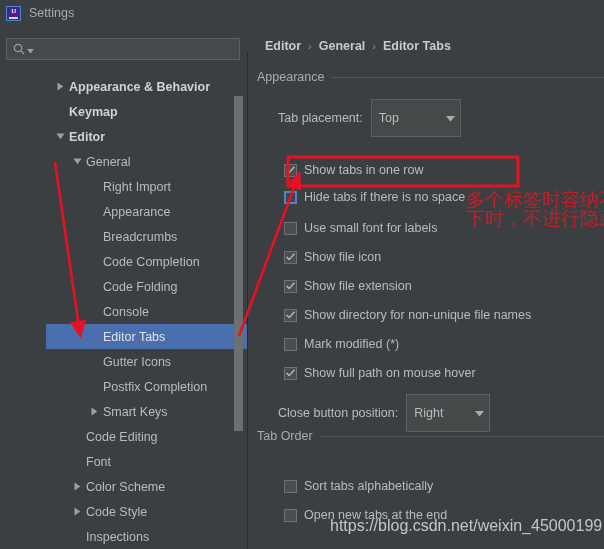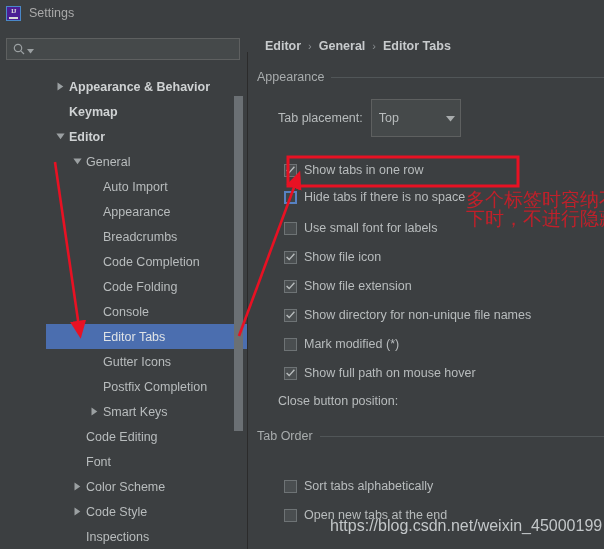--- a/index.html
+++ b/index.html
@@ -208,21 +208,21 @@
       <div class="row" style="padding-left: 25px;">
         <span class="tw">
           <svg width="9" height="7" viewBox="0 0 9 7">
             <polygon points="0.4,0.5 8.6,0.5 4.5,6.3" fill="#9ba0a2"></polygon>
           </svg>
         </span>
         <span class="lbl">General</span>
       </div>
       <div class="row" style="padding-left: 42px;">
         <span class="tw"></span>
-        <span class="lbl">Auto Import</span>
+        <span class="lbl">Right Import</span>
         <span class="copyicon"><svg width="11" height="11" viewBox="0 0 11 11">
             <rect x="3" y="0.5" width="7" height="7" fill="none" stroke="#8f9497" stroke-width="1"></rect>
             <rect x="0.5" y="3" width="7" height="7.5" fill="#3c3f41" stroke="#8f9497" stroke-width="1"></rect>
             <line x1="2.4" y1="5.3" x2="5.6" y2="5.3" stroke="#8f9497" stroke-width="1"></line>
             <line x1="2.4" y1="7.4" x2="5.6" y2="7.4" stroke="#8f9497" stroke-width="1"></line>
           </svg></span>
       </div>
       <div class="row" style="padding-left: 42px;">
         <span class="tw"></span>
         <span class="lbl">Appearance</span>
@@ -393,20 +393,28 @@
     <span class="cb">
       <svg width="9" height="8" viewBox="0 0 9 8">
           <polyline points="0.6,4 3.2,6.6 8.4,0.8" fill="none" stroke="#b9bdbe" stroke-width="1.4"></polyline>
         </svg>
     </span>
     <span class="cblabel">Show full path on mouse hover</span>
   </div>
 
   <div class="field" style="left:30px;top:343px;margin-top:25px;">
     <span class="flabel">Close button position:</span>
+    <div class="combo" style="width:75px;">
+      <span class="cval">Right</span>
+      <span class="carr">
+        <svg width="9" height="6" viewBox="0 0 9 6">
+            <polygon points="0,0 9,0 4.5,5.4" fill="#a8acad"></polygon>
+          </svg>
+      </span>
+    </div>
   </div>
 
   <div class="section" style="top:403px;">
     <span class="stitle">Tab Order</span>
     <span class="sline"></span>
   </div>
 
   <div class="cb-row" style="left:36px;top:453px;">
     <span class="cb"></span>
     <span class="cblabel">Sort tabs alphabetically</span>

